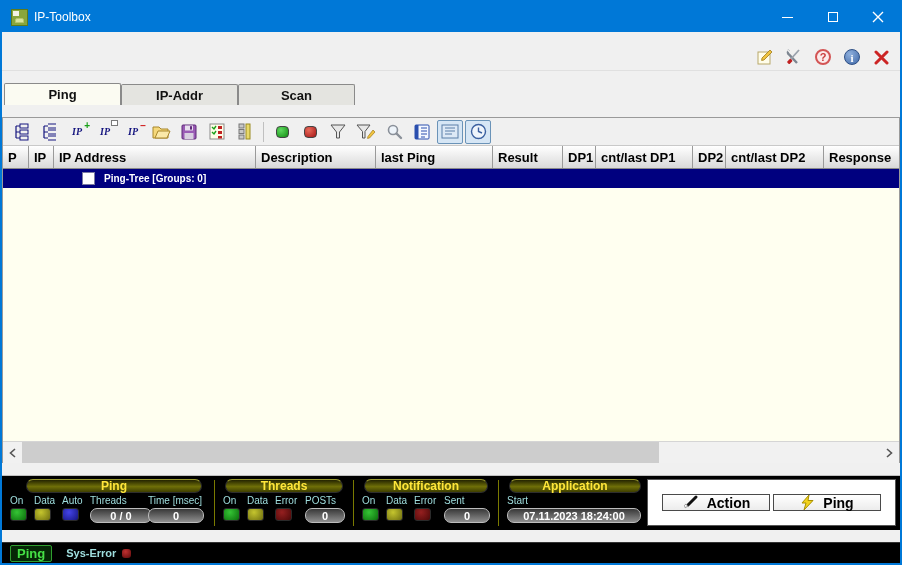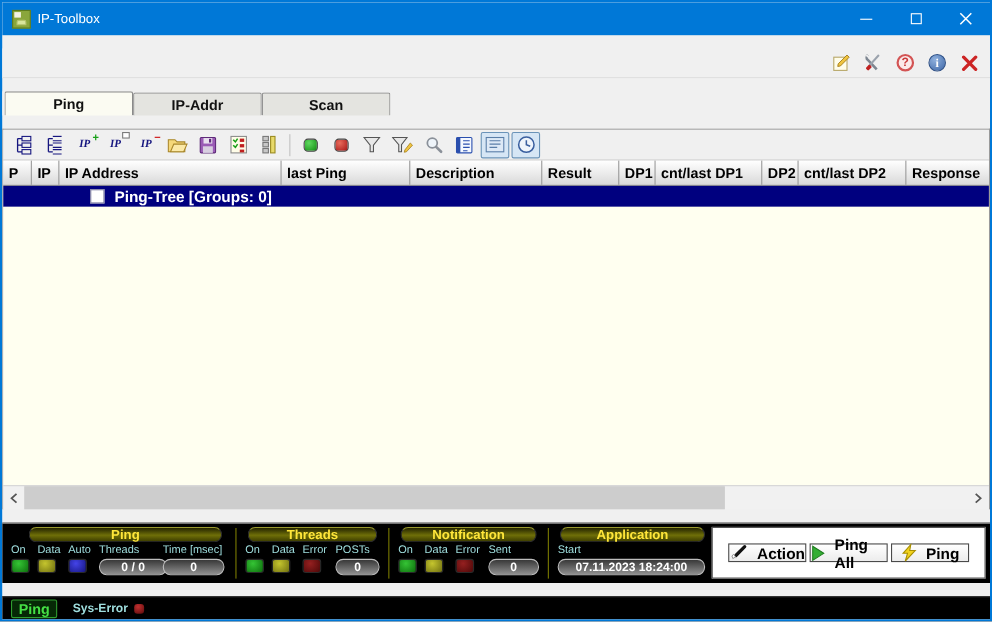--- a/index.html
+++ b/index.html
@@ -56,21 +56,21 @@
   .sep { width:1px; height:20px; background:#c0c0c0; margin:0 3px; }
   .led { width:13px; height:12px; border-radius:4px; border:1px solid #444; }
   .led.g { background:radial-gradient(circle at 35% 30%, #5fd95f, #128c12); }
   .led.r { background:radial-gradient(circle at 35% 30%, #e86a5a, #a51515); }
 
   
   .thead { height:23px; display:flex; background:linear-gradient(#ffffff,#d9d9d9); border-bottom:1px solid #8a8a8a;
       font-size:13px; font-weight:bold; color:#000; flex:0 0 auto; }
   .th { display:flex; align-items:center; padding-left:5px; border-right:1px solid #9a9a9a; overflow:hidden; white-space:nowrap; }
   .trow-selected { height:19px; background:#00007f; color:#fff; display:flex; align-items:center;
-      padding-left:79px; font-size:14px; font-weight:bold; flex:0 0 auto; }
+      padding-left:79px; font-size:10px; font-weight:bold; flex:0 0 auto; }
   .trow-selected .chk { width:13px; height:13px; background:#fff; border:1px solid #7a7aa0; margin-right:9px; flex:0 0 auto; }
   .tbody { flex:1 1 auto; background:#fffff0; min-height:0; }
 
   
   .hscroll { height:22px; background:#f1f1f1; border-top:1px solid #d5d5d5; display:flex; align-items:stretch; flex:0 0 auto; }
   .harrow { width:19px; display:flex; align-items:center; justify-content:center; color:#555; }
   .hthumb { width:637px; background:#cdcdcd; }
   .htrack { flex:1; }
 
   
@@ -267,22 +267,22 @@
           <circle cx="8.5" cy="8.5" r="7" fill="#eef4fb" stroke="#3a5f9f" stroke-width="1.4"></circle>
           <path d="M8.5 4.5 L8.5 8.5 L12 10" stroke="#3a5f9f" stroke-width="1.4" fill="none"></path>
         </svg>
       </div>
     </div>
 
     <div class="thead">
       <div class="th" style="width:26px">P</div>
       <div class="th" style="width:25px">IP</div>
       <div class="th" style="width:202px">IP Address</div>
+      <div class="th" style="width:120px">Description</div>
       <div class="th" style="width:117px">last Ping</div>
-      <div class="th" style="width:120px">Description</div>
       <div class="th" style="width:70px">Result</div>
       <div class="th" style="width:33px">DP1</div>
       <div class="th" style="width:97px">cnt/last DP1</div>
       <div class="th" style="width:33px">DP2</div>
       <div class="th" style="width:98px">cnt/last DP2</div>
       <div class="th" style="flex:1; border-right:none">Response</div>
     </div>
 
     <div class="trow-selected">
       <div class="chk"></div>
@@ -395,26 +395,20 @@
     <div class="btnpanel">
       <div class="pbtn">
         <svg width="17" height="17" viewBox="0 0 17 17">
           <path d="M14 3 L6 11" stroke="#111" stroke-width="3" stroke-linecap="round"></path>
           <path d="M4.5 9.5 L7 12 M3 13.5 L3 9.5 M3 13.5 L7 13.5" stroke="#aaa" stroke-width="0.1" fill="none"></path>
           <polygon points="4,10 5.6,12.2 3.2,13.8 2.4,11.4" fill="#fff" stroke="#888" stroke-width="0.8"></polygon>
         </svg>
         <span>Action</span>
       </div>
       <div class="pbtn">
-        <svg width="15" height="16" viewBox="0 0 15 16">
-          <polygon points="2,1 13,8 2,15" fill="#35ae35" stroke="#1d7a1d"></polygon>
-        </svg>
-        <span>Ping All</span>
-      </div>
-      <div class="pbtn">
         <svg width="15" height="17" viewBox="0 0 15 17">
           <polygon points="9,1 2,9 6,9 4,16 13,6.5 8,6.5" fill="#f2d21c" stroke="#a88f00"></polygon>
         </svg>
         <span>Ping</span>
       </div>
     </div>
   </div>
 
   <div class="statusbar">
     <div class="adminbadge">Ping</div>

